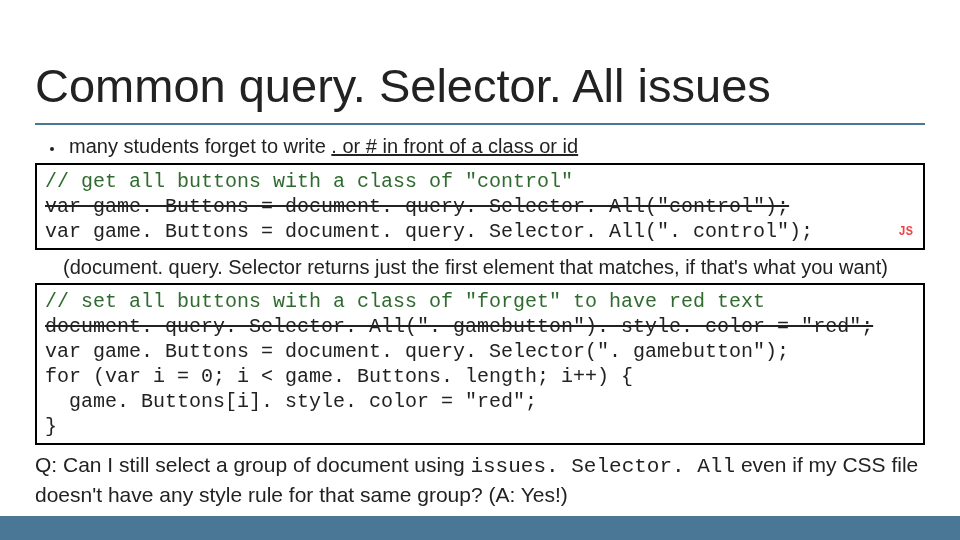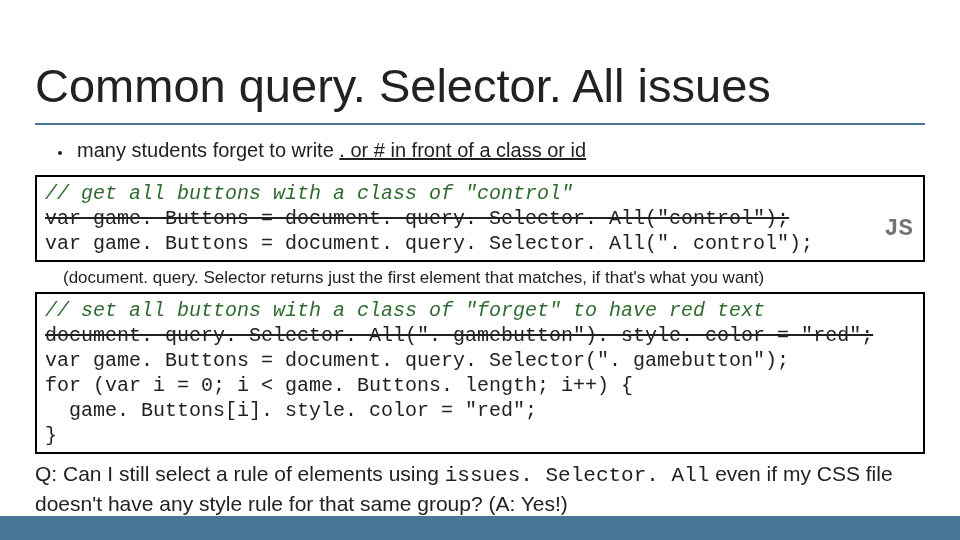--- a/index.html
+++ b/index.html
@@ -38,50 +38,50 @@
   }
   ul.bullets {
     margin: 4px 0 4px 0;
     padding: 0 0 0 26px;
     list-style: disc;
   }
   ul.bullets > li {
     font-size: 20px;
     line-height: 1.3;
     padding-left: 4px;
-    margin: 12px;
+    margin: 4px;
   }
   ul.bullets > li::marker {
     font-size: 14px;
   }
   .u { text-decoration: underline; }
   .codebox {
     border: 2px solid #000;
     padding: 4px 8px 4px 8px;
     font-family: "Courier New", Courier, monospace;
     font-size: 20px;
     line-height: 1.25;
     position: relative;
     white-space: pre;
     overflow: hidden;
     margin: 2px 0 6px 0;
   }
-  .codebox .comment { color: #2f6b2f; font-style: italic; }
+  .codebox .comment { color: #2f6b2f; }
   .codebox .strike  { text-decoration: line-through; }
   .js-label {
     position: absolute;
     right: 10px;
-    bottom: 16px;
+    bottom: 8px;
     font-family: "Courier New", Courier, monospace;
     font-weight: bold;
-    font-size: 24px;
-    color: #737373;
+    font-size: 12px;
+    color: #ef4444;
   }
   .subnote {
-    font-size: 17px;
+    font-size: 20px;
     margin: 0 0 4px 28px;
   }
   .mono { font-family: "Courier New", Courier, monospace; }
   .qa {
     font-size: 21px;
     line-height: 1.35;
     margin-top: 6px;
   }
   .footer {
     position: absolute;
@@ -114,18 +114,18 @@
     <div class="subnote">(document. query. Selector returns just the first element that matches, if that's what you want)</div>
 
     <div class="codebox"><span class="comment">// set all buttons with a class of "forget" to have red text</span>
 <span class="strike">document. query. Selector. All(". gamebutton"). style. color = "red";</span>
 <span>var game. Buttons = document. query. Selector(". gamebutton");</span>
 <span>for (var i = 0; i &lt; game. Buttons. length; i++) {</span>
 <span>  game. Buttons[i]. style. color = "red";</span>
 <span>}</span></div>
 
     <div class="qa">
-      <span>Q: Can I still select a rule of elements using </span><span class="mono">issues. Selector. All</span><span> even if my CSS file doesn't have any style rule for that same group? (A: Yes!)</span>
+      <span>Q: Can I still select a group of document using </span><span class="mono">issues. Selector. All</span><span> even if my CSS file doesn't have any style rule for that same group? (A: Yes!)</span>
     </div>
 
   </div>
   <div class="footer"></div>
 </div>
 
 </body></html>

